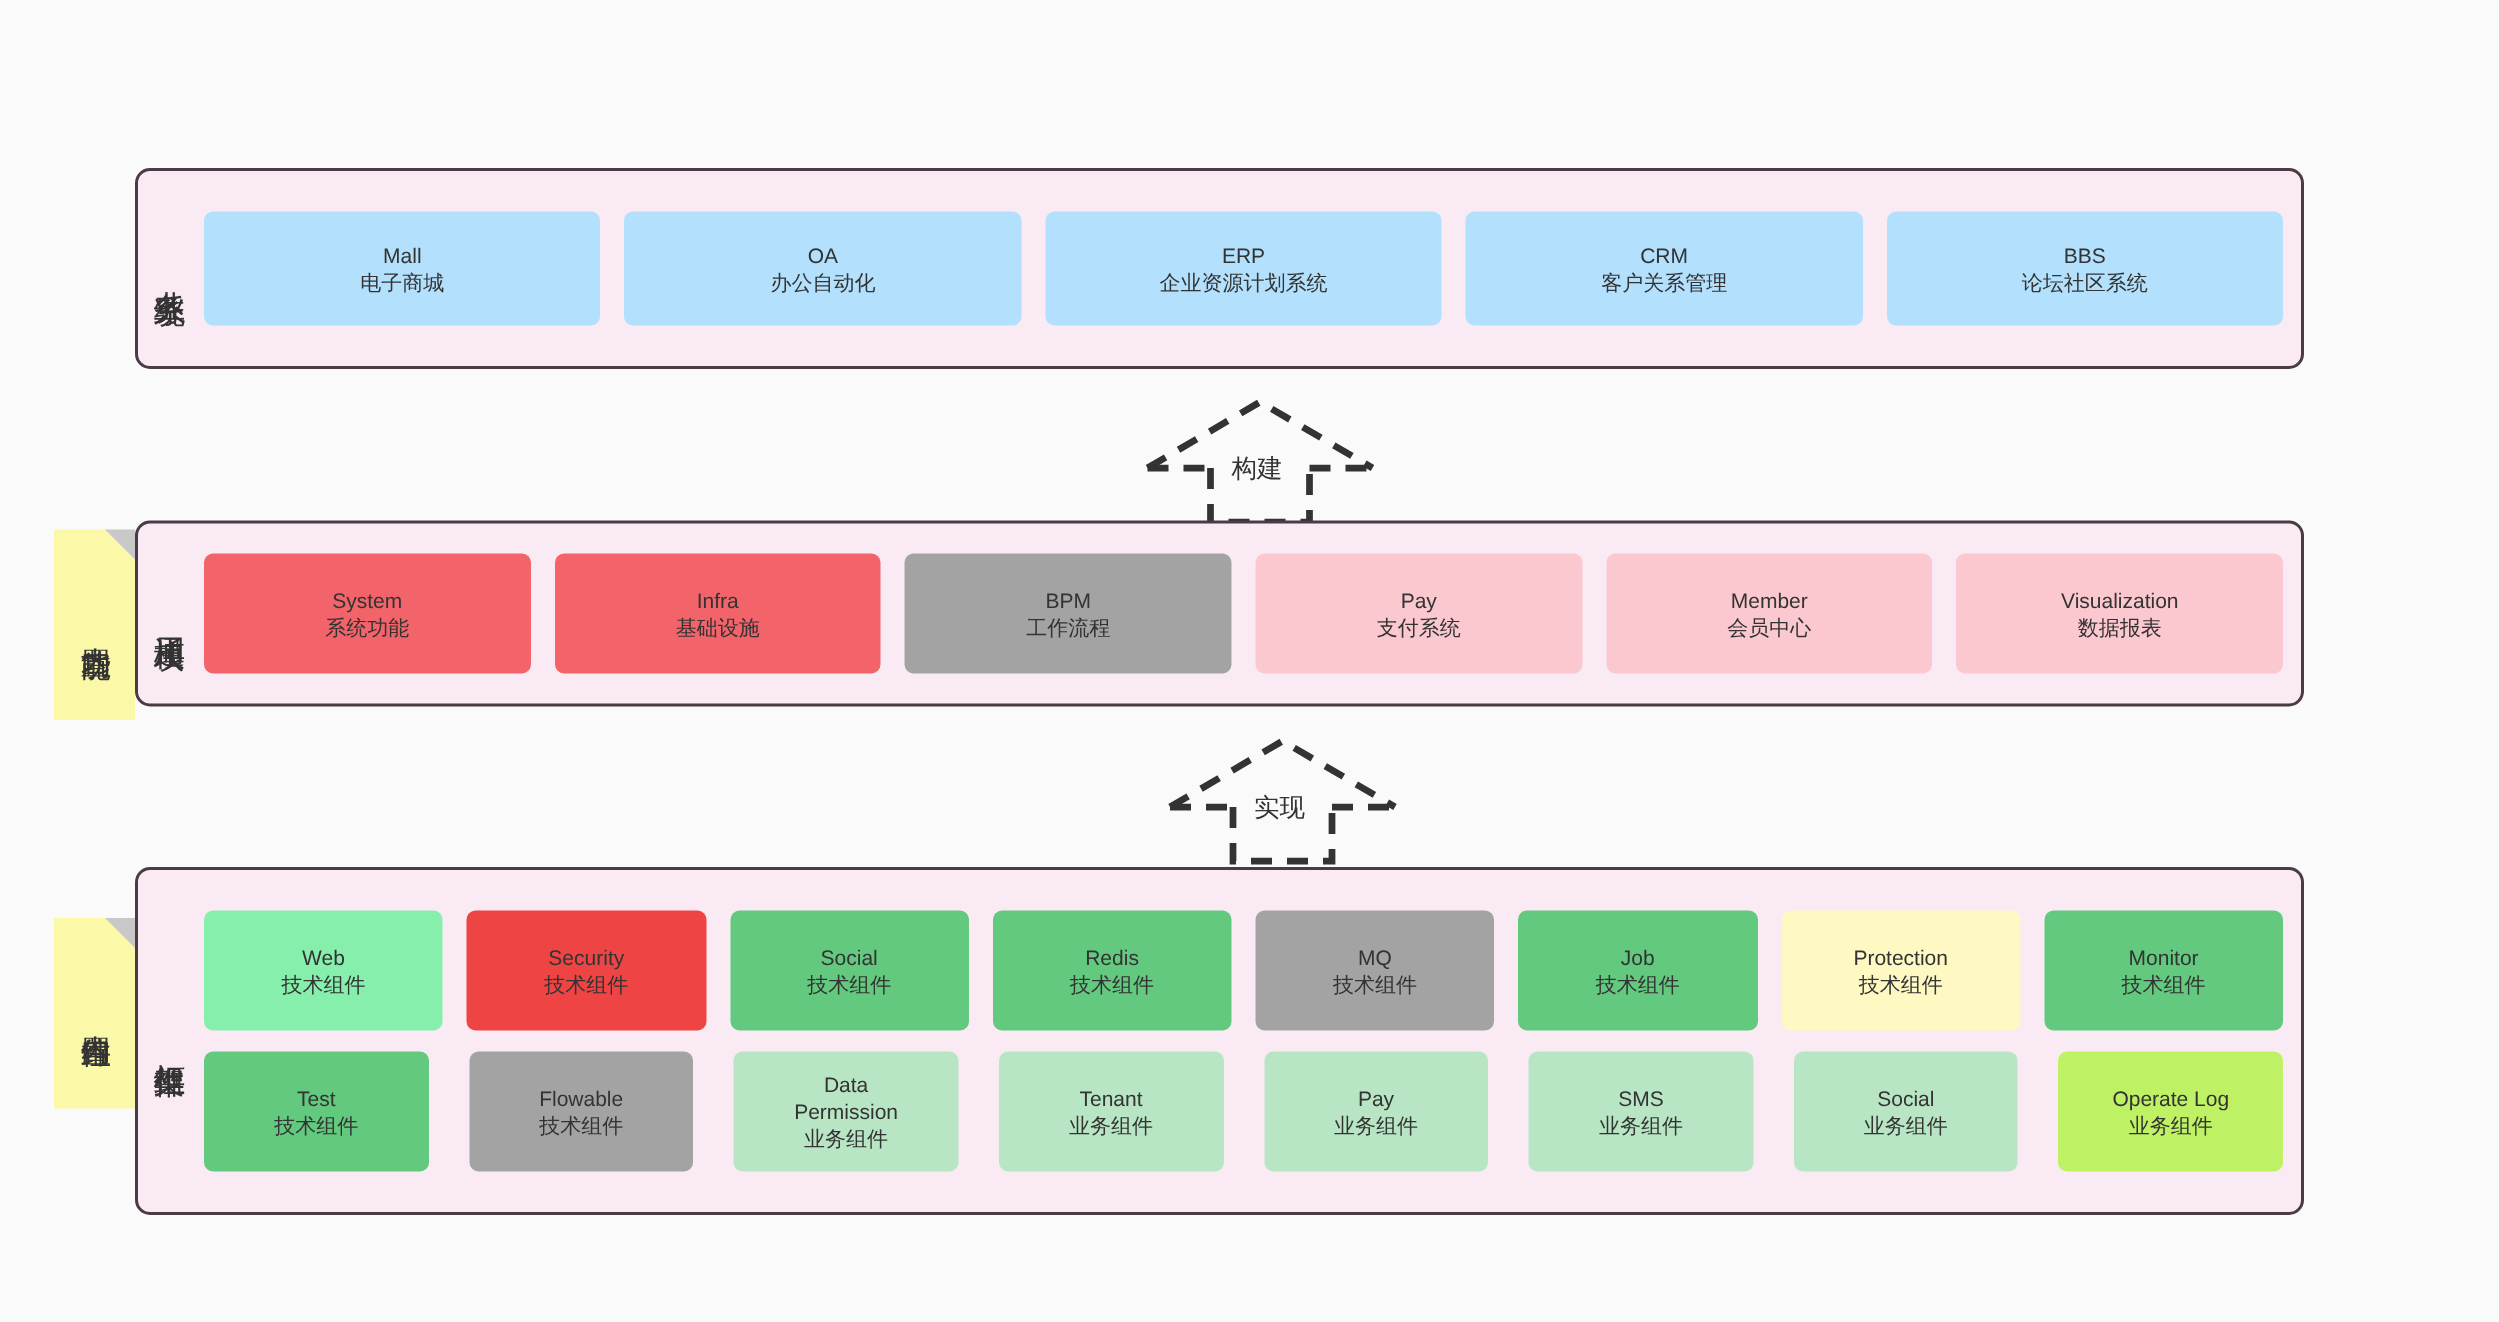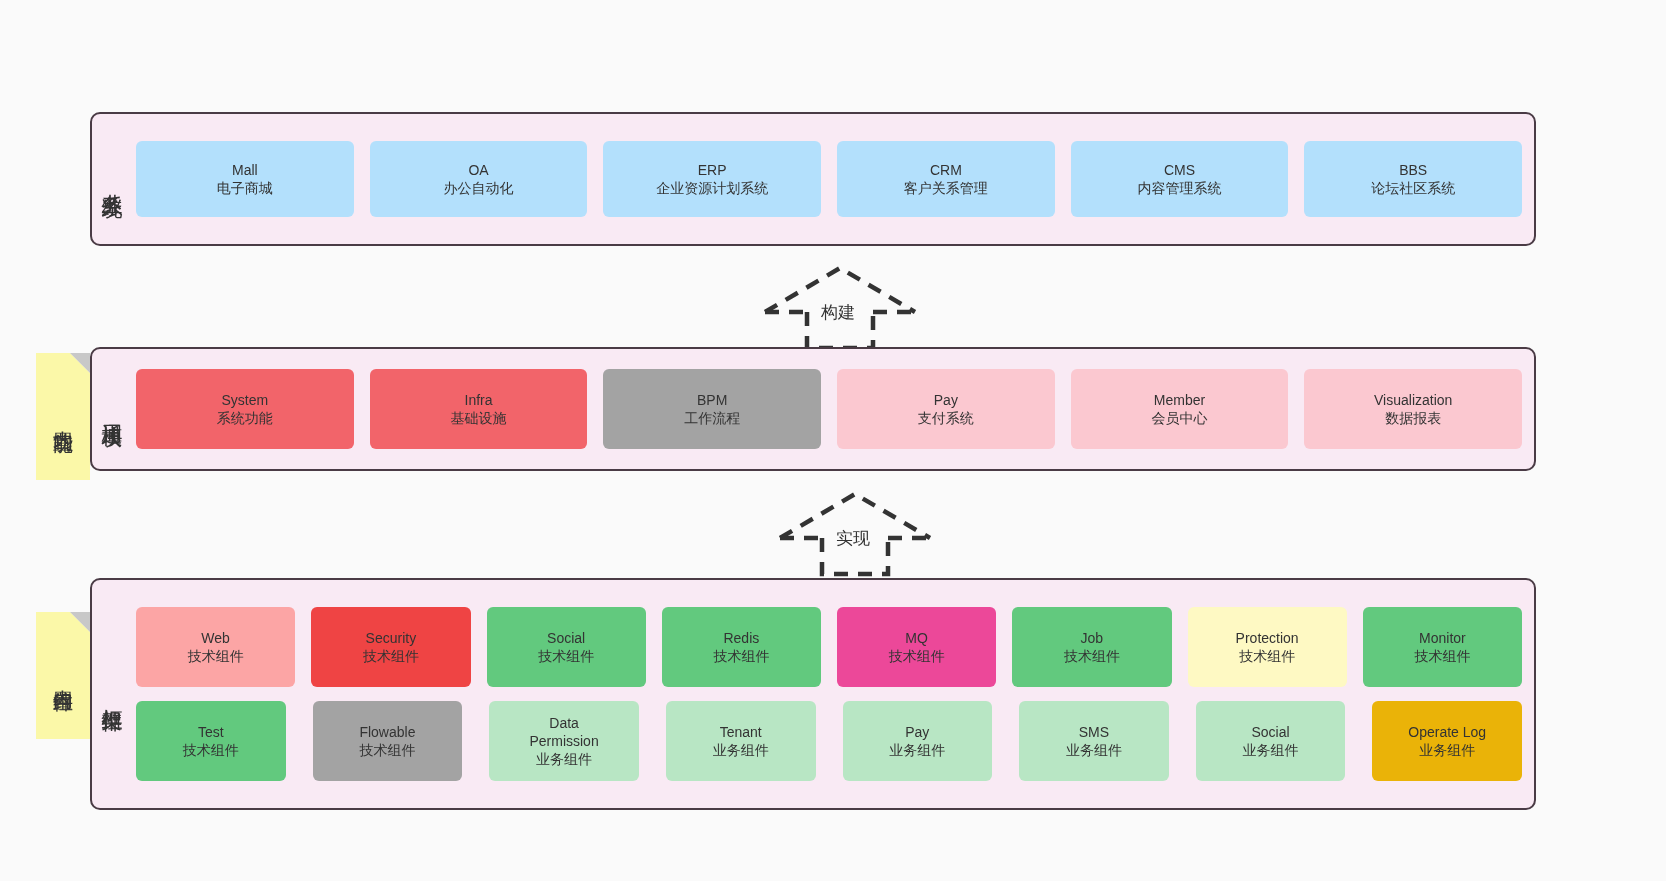--- a/index.html
+++ b/index.html
@@ -168,24 +168,20 @@
         </div>
         <div class="card blue" style="background: rgb(179, 224, 252);">
           <span class="en">ERP</span>
           <span class="cn">企业资源计划系统</span>
         </div>
         <div class="card blue" style="background: rgb(179, 224, 252);">
           <span class="en">CRM</span>
           <span class="cn">客户关系管理</span>
         </div>
         <div class="card blue" style="background: rgb(179, 224, 252);">
-          <span class="en">CMS</span>
-          <span class="cn">内容管理系统</span>
-        </div>
-        <div class="card blue" style="background: rgb(179, 224, 252);">
           <span class="en">BBS</span>
           <span class="cn">论坛社区系统</span>
         </div>
       </div>
     </div>
   </div>
 
   <div class="arrow-group" style="left:755px; top:262px; width:180px; height:90px;">
     <svg width="180" height="90" viewBox="0 0 180 90">
       <path d="M 95 74 L 95 10 L 165 52 M 95 10 L 25 52 L 95 52" fill="none" stroke="#333333" stroke-width="4" stroke-dasharray="12,9" stroke-linecap="butt" style="display:none"></path>
@@ -250,37 +246,37 @@
     <span class="fold-bg" style="border-top-color: rgb(250, 250, 250);"></span>
     <span class="fold"></span>
     <span>内置组件</span>
   </div>
 
   <div class="layer layer-frame" style="left:90px; top:578px; width:1446px; height:232px;">
     <div class="layer-title">框架组件</div>
     <div class="layer-body">
 
       <div class="row">
-        <div class="card green" style="background: #fca5a5;">
+        <div class="card green" style="background: #86efac;">
           <span class="en">Web</span>
           <span class="cn">技术组件</span>
         </div>
         <div class="card green" style="background: #ef4444;">
           <span class="en">Security</span>
           <span class="cn">技术组件</span>
         </div>
         <div class="card green" style="background: rgb(98, 201, 126);">
           <span class="en">Social</span>
           <span class="cn">技术组件</span>
         </div>
         <div class="card green" style="background: rgb(98, 201, 126);">
           <span class="en">Redis</span>
           <span class="cn">技术组件</span>
         </div>
-        <div class="card green" style="background: #ec4899;">
+        <div class="card green" style="background: #a3a3a3;">
           <span class="en">MQ</span>
           <span class="cn">技术组件</span>
         </div>
         <div class="card green" style="background: rgb(98, 201, 126);">
           <span class="en">Job</span>
           <span class="cn">技术组件</span>
         </div>
         <div class="card green" style="background: #fef9c3;">
           <span class="en">Protection</span>
           <span class="cn">技术组件</span>
@@ -314,21 +310,21 @@
           <span class="cn">业务组件</span>
         </div>
         <div class="card lightgreen" style="background: rgb(184, 230, 196);">
           <span class="en">SMS</span>
           <span class="cn">业务组件</span>
         </div>
         <div class="card lightgreen" style="background: rgb(184, 230, 196);">
           <span class="en">Social</span>
           <span class="cn">业务组件</span>
         </div>
-        <div class="card lightgreen" style="background: #eab308;">
+        <div class="card lightgreen" style="background: #bef264;">
           <span class="en">Operate Log</span>
           <span class="cn">业务组件</span>
         </div>
       </div>
 
     </div>
   </div>
 
 </div>
 

